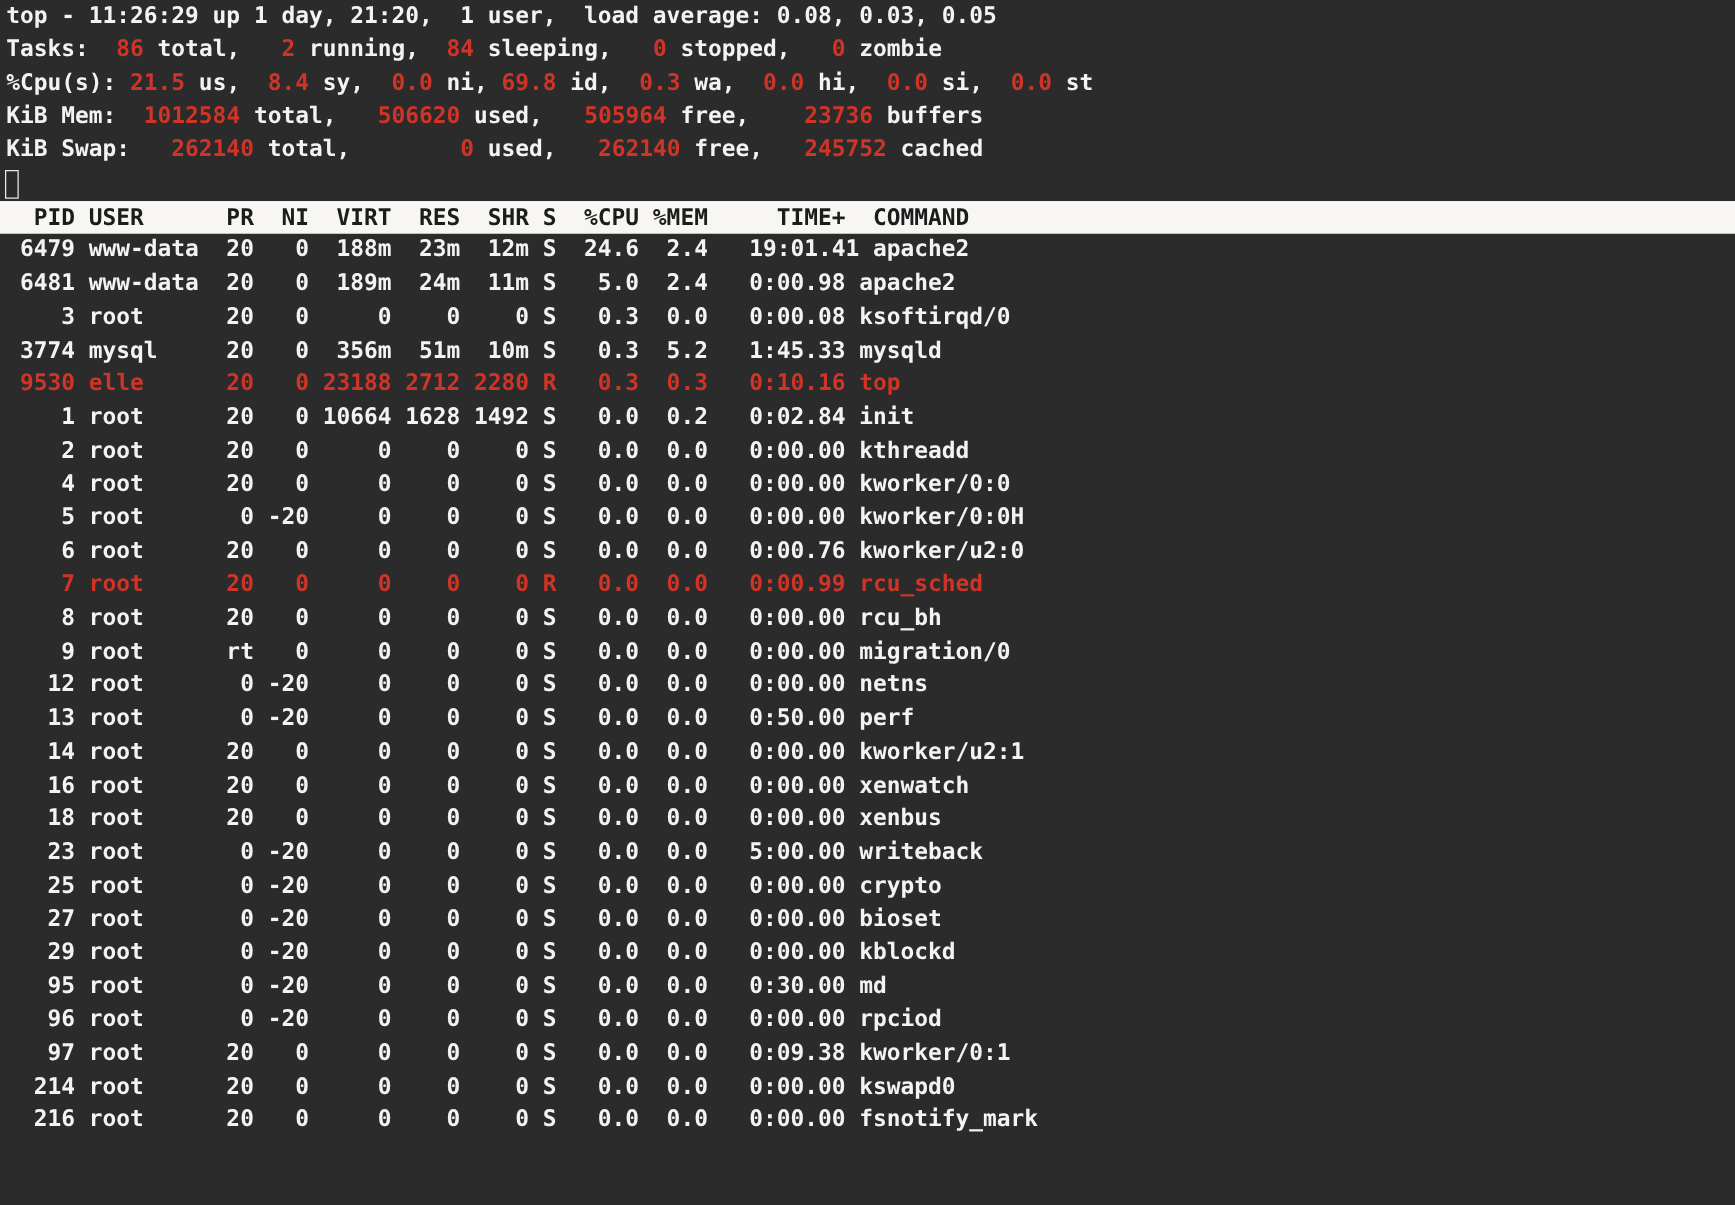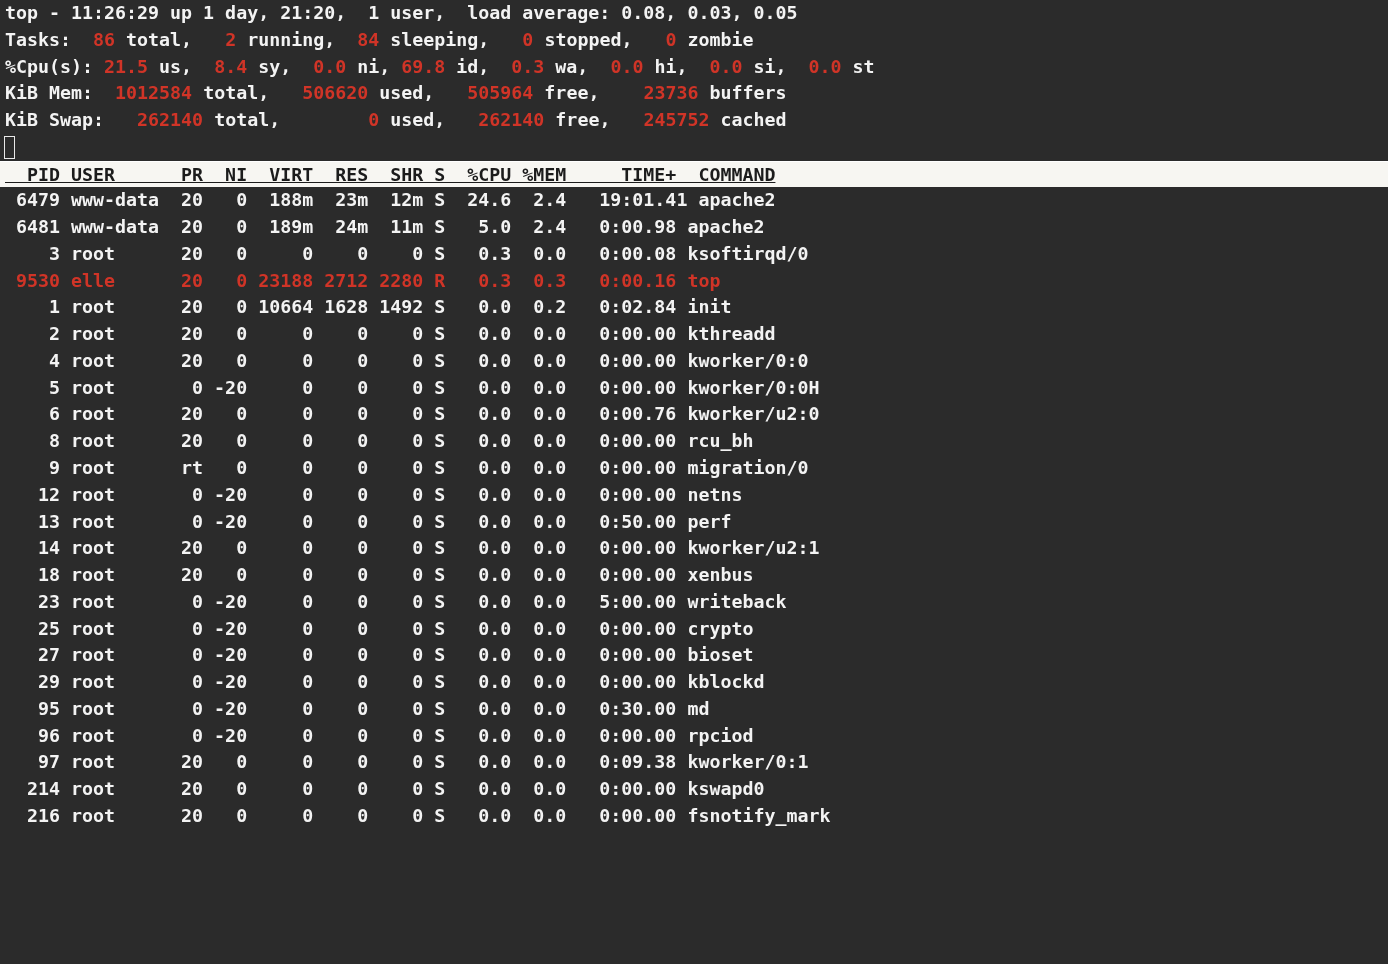--- a/index.html
+++ b/index.html
@@ -31,52 +31,54 @@
     background:transparent;
   }
   .header-bar{
     background:var(--hbg);
     color:var(--hfg);
     margin-left:-5px;
     padding-left:5px;
     width:1388px;
     box-sizing:border-box;
     border-top:1px solid #ffffff;
-    text-decoration:underline;
   }
   .row.highlight{color:var(--red);}
 </style>
 </head>
 <body>
 
 <div class="terminal">
   <div id="summary">
       <div class="line"><span>top - 11:26:29 up 1 day, 21:20,  1 user,  load average: 0.08, 0.03, 0.05</span></div>
       <div class="line"><span>Tasks: </span><span class="red"> 86</span><span> total, </span><span class="red">  2</span><span> running, </span><span class="red"> 84</span><span> sleeping, </span><span class="red">  0</span><span> stopped, </span><span class="red">  0</span><span> zombie</span></div>
       <div class="line"><span>%Cpu(s): </span><span class="red">21.5</span><span> us, </span><span class="red"> 8.4</span><span> sy, </span><span class="red"> 0.0</span><span> ni, </span><span class="red">69.8</span><span> id, </span><span class="red"> 0.3</span><span> wa, </span><span class="red"> 0.0</span><span> hi, </span><span class="red"> 0.0</span><span> si, </span><span class="red"> 0.0</span><span> st</span></div>
       <div class="line"><span>KiB Mem: </span><span class="red"> 1012584</span><span> total, </span><span class="red">  506620</span><span> used, </span><span class="red">  505964</span><span> free, </span><span class="red">   23736</span><span> buffers</span></div>
       <div class="line"><span>KiB Swap: </span><span class="red">  262140</span><span> total, </span><span class="red">       0</span><span> used, </span><span class="red">  262140</span><span> free, </span><span class="red">  245752</span><span> cached</span></div>
     </div>
   <div class="line cursor-line"><span class="cursor"></span></div>
   <div class="line header-bar">  PID USER      PR  NI  VIRT  RES  SHR S  %CPU %MEM     TIME+  COMMAND</div>
   <div id="rows">
       <div class="line row"> 6479 www-data  20   0  188m  23m  12m S  24.6  2.4   19:01.41 apache2</div>
       <div class="line row"> 6481 www-data  20   0  189m  24m  11m S   5.0  2.4   0:00.98 apache2</div>
       <div class="line row">    3 root      20   0     0    0    0 S   0.3  0.0   0:00.08 ksoftirqd/0</div>
-      <div class="line row highlight"> 9530 elle      20   0 23188 2712 2280 R   0.3  0.3   0:00.16 top</div>
+      <div class="line row"> 3774 mysql     20   0  356m  51m  10m S   0.3  5.2   1:45.33 mysqld</div>
+      <div class="line row highlight"> 9530 elle      20   0 23188 2712 2280 R   0.3  0.3   0:10.16 top</div>
       <div class="line row">    1 root      20   0 10664 1628 1492 S   0.0  0.2   0:02.84 init</div>
       <div class="line row">    2 root      20   0     0    0    0 S   0.0  0.0   0:00.00 kthreadd</div>
       <div class="line row">    4 root      20   0     0    0    0 S   0.0  0.0   0:00.00 kworker/0:0</div>
       <div class="line row">    5 root       0 -20     0    0    0 S   0.0  0.0   0:00.00 kworker/0:0H</div>
       <div class="line row">    6 root      20   0     0    0    0 S   0.0  0.0   0:00.76 kworker/u2:0</div>
+      <div class="line row highlight">    7 root      20   0     0    0    0 R   0.0  0.0   0:00.99 rcu_sched</div>
       <div class="line row">    8 root      20   0     0    0    0 S   0.0  0.0   0:00.00 rcu_bh</div>
       <div class="line row">    9 root      rt   0     0    0    0 S   0.0  0.0   0:00.00 migration/0</div>
       <div class="line row">   12 root       0 -20     0    0    0 S   0.0  0.0   0:00.00 netns</div>
       <div class="line row">   13 root       0 -20     0    0    0 S   0.0  0.0   0:50.00 perf</div>
       <div class="line row">   14 root      20   0     0    0    0 S   0.0  0.0   0:00.00 kworker/u2:1</div>
+      <div class="line row">   16 root      20   0     0    0    0 S   0.0  0.0   0:00.00 xenwatch</div>
       <div class="line row">   18 root      20   0     0    0    0 S   0.0  0.0   0:00.00 xenbus</div>
       <div class="line row">   23 root       0 -20     0    0    0 S   0.0  0.0   5:00.00 writeback</div>
       <div class="line row">   25 root       0 -20     0    0    0 S   0.0  0.0   0:00.00 crypto</div>
       <div class="line row">   27 root       0 -20     0    0    0 S   0.0  0.0   0:00.00 bioset</div>
       <div class="line row">   29 root       0 -20     0    0    0 S   0.0  0.0   0:00.00 kblockd</div>
       <div class="line row">   95 root       0 -20     0    0    0 S   0.0  0.0   0:30.00 md</div>
       <div class="line row">   96 root       0 -20     0    0    0 S   0.0  0.0   0:00.00 rpciod</div>
       <div class="line row">   97 root      20   0     0    0    0 S   0.0  0.0   0:09.38 kworker/0:1</div>
       <div class="line row">  214 root      20   0     0    0    0 S   0.0  0.0   0:00.00 kswapd0</div>
       <div class="line row">  216 root      20   0     0    0    0 S   0.0  0.0   0:00.00 fsnotify_mark</div>

